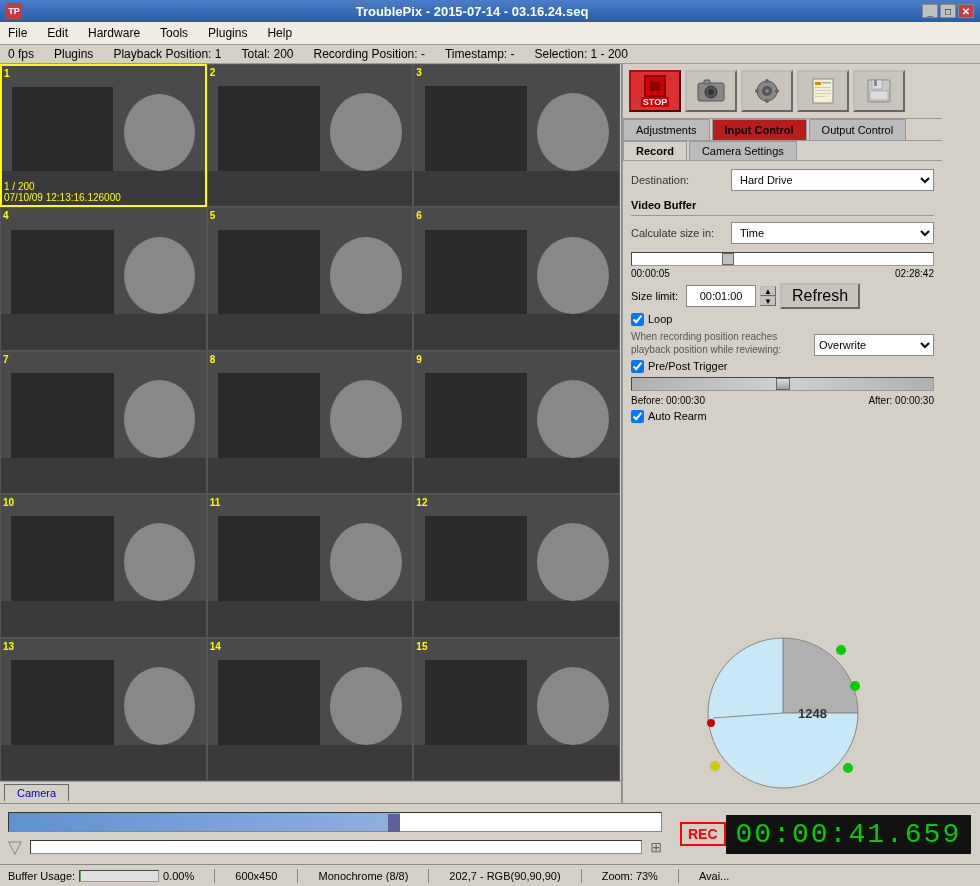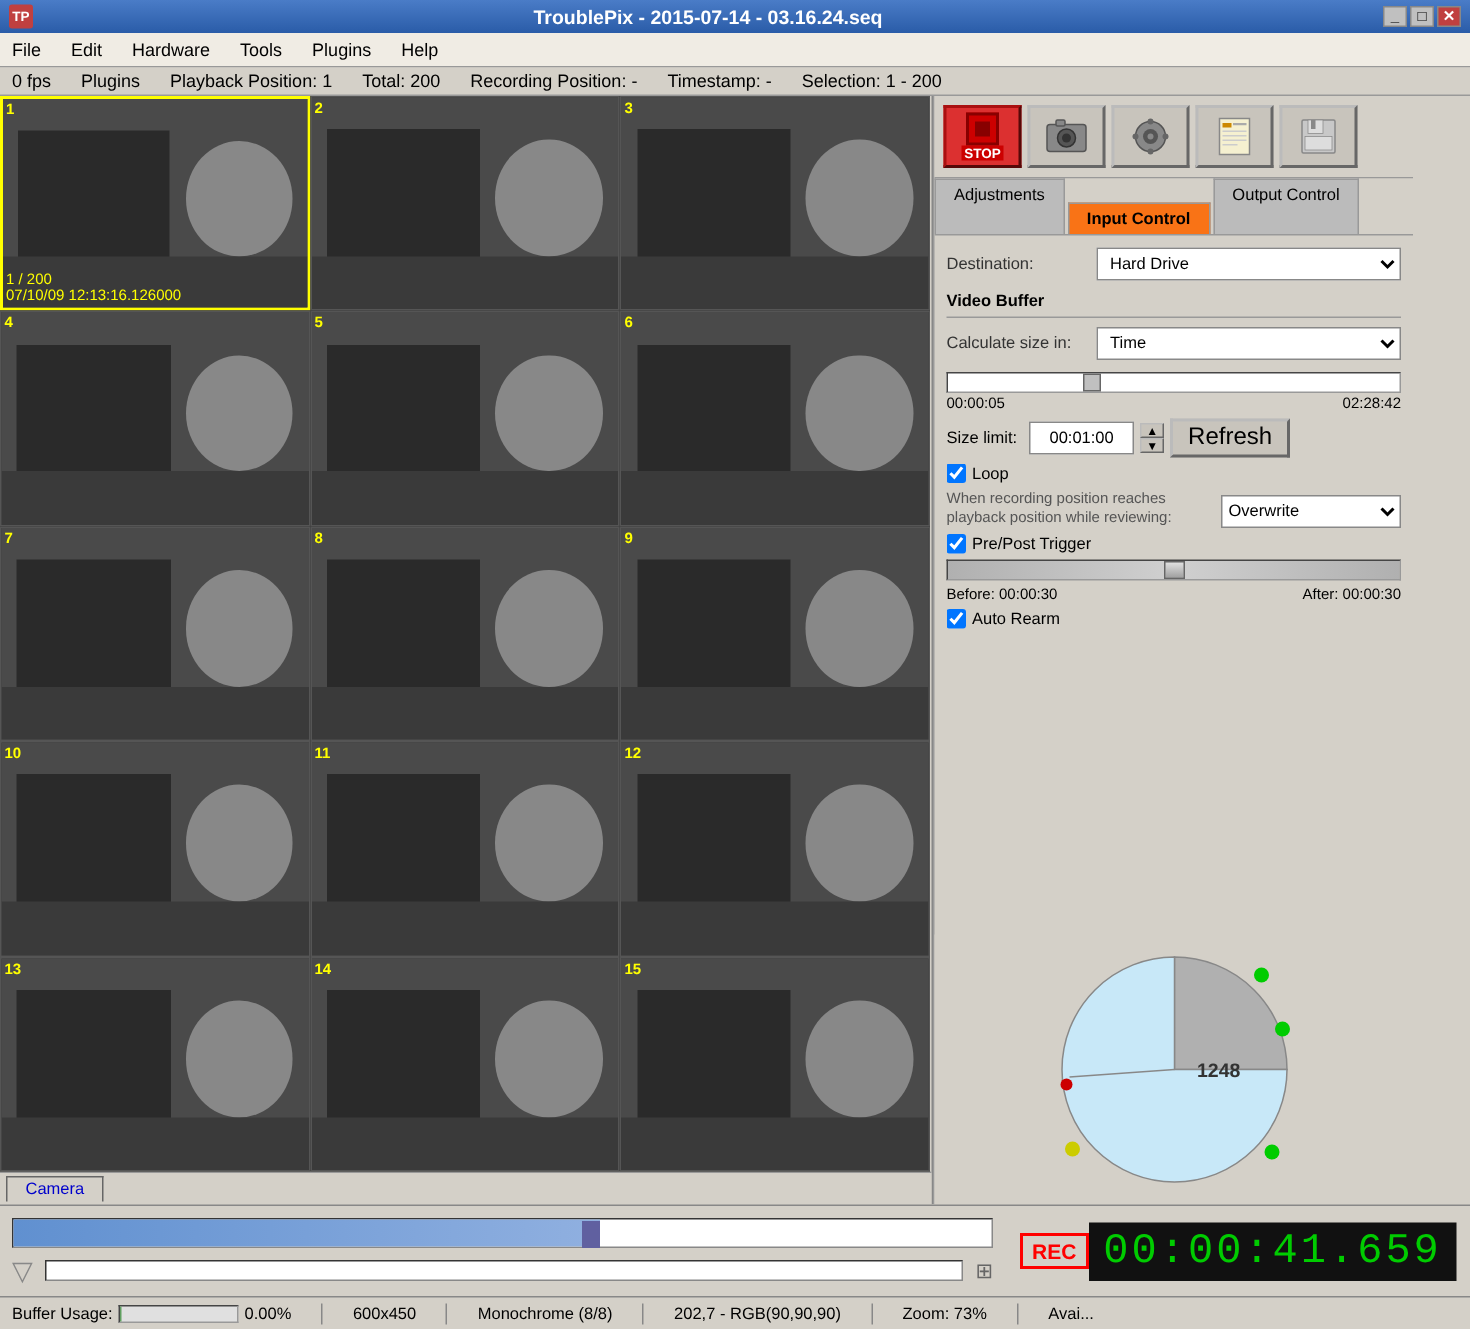--- a/index.html
+++ b/index.html
@@ -33,41 +33,41 @@
     #right-panel { width: 320px; background: #d4d0c8; border-left: 1px solid #999; display: flex; flex-direction: column; }
 
     
     #toolbar { display: flex; padding: 6px; gap: 4px; background: #d4d0c8; border-bottom: 1px solid #999; align-items: center; }
     .tool-btn { width: 52px; height: 42px; border: 2px outset #bbb; background: #c8c4bc; display: flex; align-items: center; justify-content: center; cursor: pointer; }
     .stop-btn { background: #dc3030; border-color: #aa1010; }
 
     
     #tabs { display: flex; border-bottom: 1px solid #999; background: #d4d0c8; }
     .tab { padding: 4px 12px; border: 1px solid #999; border-bottom: none; background: #bbb; cursor: pointer; font-size: 11px; margin-right: 2px; }
-    .tab.active { background: #f97316; font-weight: bold; margin-top: 16px; }
+    .tab.active { background: #b91c1c; font-weight: bold; }
     #sub-tabs { display: flex; border-bottom: 1px solid #999; background: #d4d0c8; }
     .sub-tab { padding: 3px 12px; border: 1px solid #999; border-bottom: none; background: #bbb; cursor: pointer; font-size: 11px; margin-right: 2px; }
     .sub-tab.active { background: #d4d0c8; font-weight: bold; }
 
     
     #panel-content { padding: 8px; flex: 1; overflow-y: auto; }
     .field-row { display: flex; align-items: center; margin-bottom: 6px; }
     .field-label { width: 100px; font-size: 11px; color: #333; }
     .field-select { flex: 1; height: 22px; border: 1px solid #888; background: white; font-size: 11px; padding: 1px 4px; }
     .section-title { font-size: 11px; font-weight: bold; margin: 8px 0 4px 0; color: #000; }
     .slider-container { display: flex; flex-direction: column; margin: 4px 0; }
     .slider-track { height: 14px; background: white; border: 1px inset #999; position: relative; margin: 2px 0; }
     .slider-thumb { width: 12px; height: 12px; background: #c0c0c0; border: 1px solid #666; position: absolute; top: 0; left: 30%; cursor: pointer; }
     .slider-labels { display: flex; justify-content: space-between; font-size: 10px; }
     .size-limit-row { display: flex; align-items: center; gap: 4px; margin: 4px 0; }
     .size-input { width: 70px; height: 22px; border: 1px solid #888; background: white; font-size: 11px; text-align: center; }
     .spin-btns { display: flex; flex-direction: column; }
     .spin-btn { width: 16px; height: 10px; border: 1px outset #bbb; background: #c8c4bc; font-size: 8px; cursor: pointer; display: flex; align-items: center; justify-content: center; }
     .refresh-btn { padding: 2px 10px; border: 2px outset #bbb; background: #c8c4bc; cursor: pointer; font-size: 16px; }
-    .checkbox-row { display: flex; align-items: center; gap: 4px; margin: 4px 0; font-size: 11px; }
+    .checkbox-row { display: flex; gap: 4px; margin: 4px 0; font-size: 11px; }
     .overwrite-select { width: 120px; height: 22px; border: 1px solid #888; background: white; font-size: 11px; }
     .trigger-slider { height: 14px; background: linear-gradient(to right, #b0b0b0, #d0d0d0, #b0b0b0); border: 1px inset #999; position: relative; margin: 4px 0; }
     .trigger-thumb { width: 14px; height: 12px; background: linear-gradient(to bottom, #e0e0e0, #a0a0a0); border: 1px solid #666; position: absolute; top: 0; left: 50%; transform: translateX(-50%); cursor: pointer; }
     .before-after { display: flex; justify-content: space-between; font-size: 10px; margin-bottom: 4px; }
 
     
     #chart-area { height: 180px; background: #d4d0c8; display: flex; align-items: center; justify-content: center; padding: 8px; }
 
     
     #camera-tab-bar { background: #d4d0c8; border-top: 1px solid #999; padding: 2px 4px; }
@@ -329,20 +329,24 @@
           </svg>
         </div>
       </div>
 
       <div id="tabs">
         <div class="tab">Adjustments</div>
         <div class="tab active">Input Control</div>
         <div class="tab">Output Control</div>
       </div>
 
+      <div id="sub-tabs">
+        <div class="sub-tab active">Record</div>
+        <div class="sub-tab">Camera Settings</div>
+      </div>
 
       <div id="panel-content">
 
         <div class="field-row">
           <span class="field-label">Destination:</span>
           <select class="field-select">
             <option>Hard Drive</option>
             <option>Network</option>
             <option>RAM</option>
           </select>

